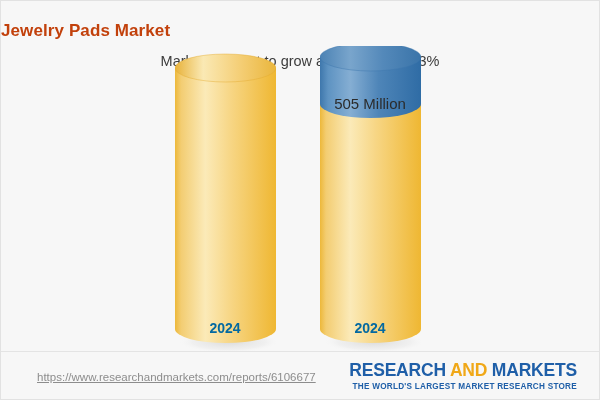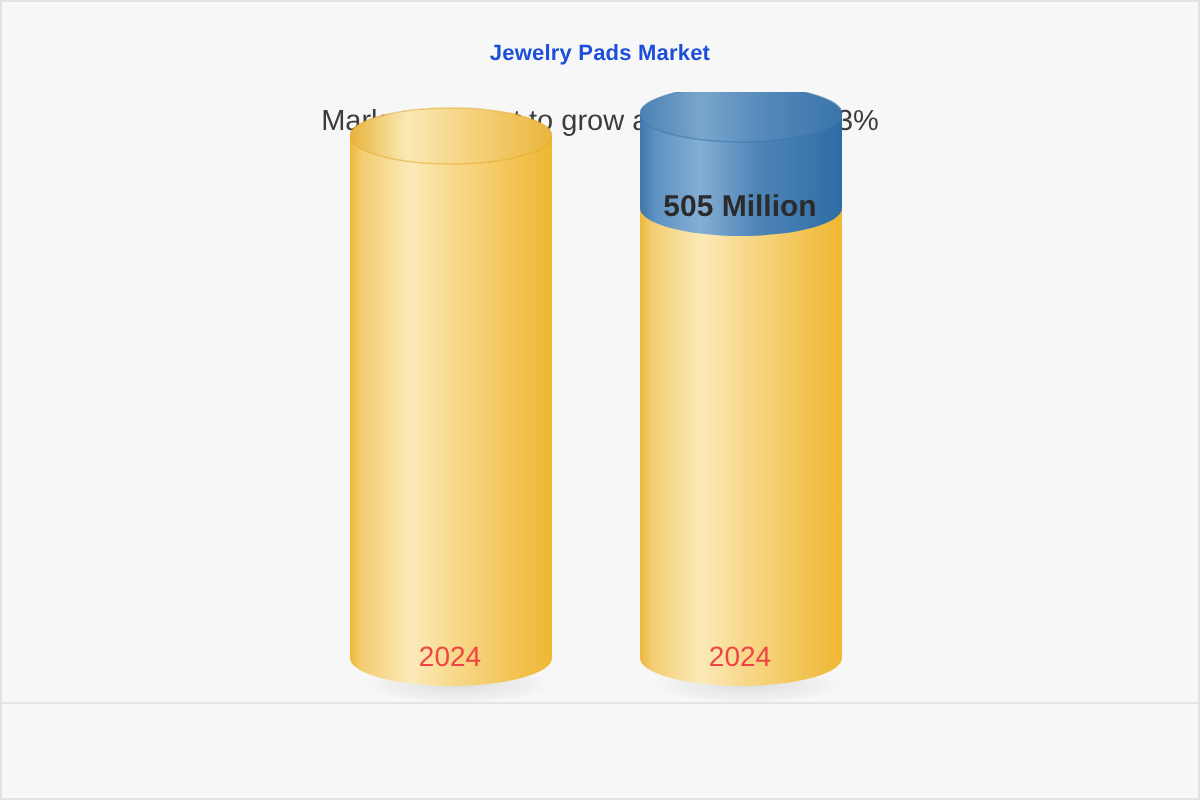--- a/index.html
+++ b/index.html
@@ -20,24 +20,23 @@
     border: 1px solid #e2e2e2;
     overflow: hidden;
   }
 
   
   #chart-title {
     position: absolute;
     left: 0;
     right: 0;
     top: 20px;
-    text-align: center;
-    font-size: 11px;
-    font-weight: bold;
-    color: #1d4ed8;
+    font-size: 17px;
+    font-weight: bold;
+    color: #c2410c;
     letter-spacing: .1px;
   }
   #chart-subtitle {
     position: absolute;
     left: 0;
     right: 0;
     top: 52px;
     text-align: center;
     font-size: 14.5px;
     font-weight: normal;
@@ -56,31 +55,32 @@
   .bar-group {
     position: absolute;
     bottom: 0;
   }
 
   .value-label {
     position: absolute;
     width: 220px;
     text-align: center;
     font-size: 15px;
-    font-weight: bold;
+    font-weight: normal;
     color: #2b2b2b;
     white-space: nowrap;
   }
 
   .cat-label {
     position: absolute;
     width: 220px;
     text-align: center;
     font-size: 14px;
-    color: #ef4444;
+    color: #0369a1;
+    font-weight: bold;
   }
 
   
   #footer-rule {
     position: absolute;
     left: 0;
     right: 0;
     top: 350px;
     height: 1px;
     background: #e4e4e4;
@@ -205,14 +205,21 @@
         <ellipse cx="50.5" cy="11" rx="50.5" ry="14" fill="url(#blueCap)"></ellipse>
         <ellipse cx="50.5" cy="11" rx="50.5" ry="14" fill="none" stroke="#3b76ac" stroke-width="0.8" opacity="0.55"></ellipse>
       </svg>
     </div>
     <div class="value-label" style="left:259px; top:94px;">505 Million</div>
     <div class="cat-label" style="left:259px; top:319px;">2024</div>
 
   </div>
 
   <div id="footer-rule"></div>
+  <div id="footer">
+    <a id="source-url" href="#">https://www.researchandmarkets.com/reports/6106677</a>
+    <div id="logo">
+      <div id="logo-wordmark"><span>RESEARCH </span><span class="gold">AND </span><span>MARKETS</span></div>
+      <div id="logo-tagline">THE WORLD'S LARGEST MARKET RESEARCH STORE</div>
+    </div>
+  </div>
 
 </div>
 
 </body></html>

